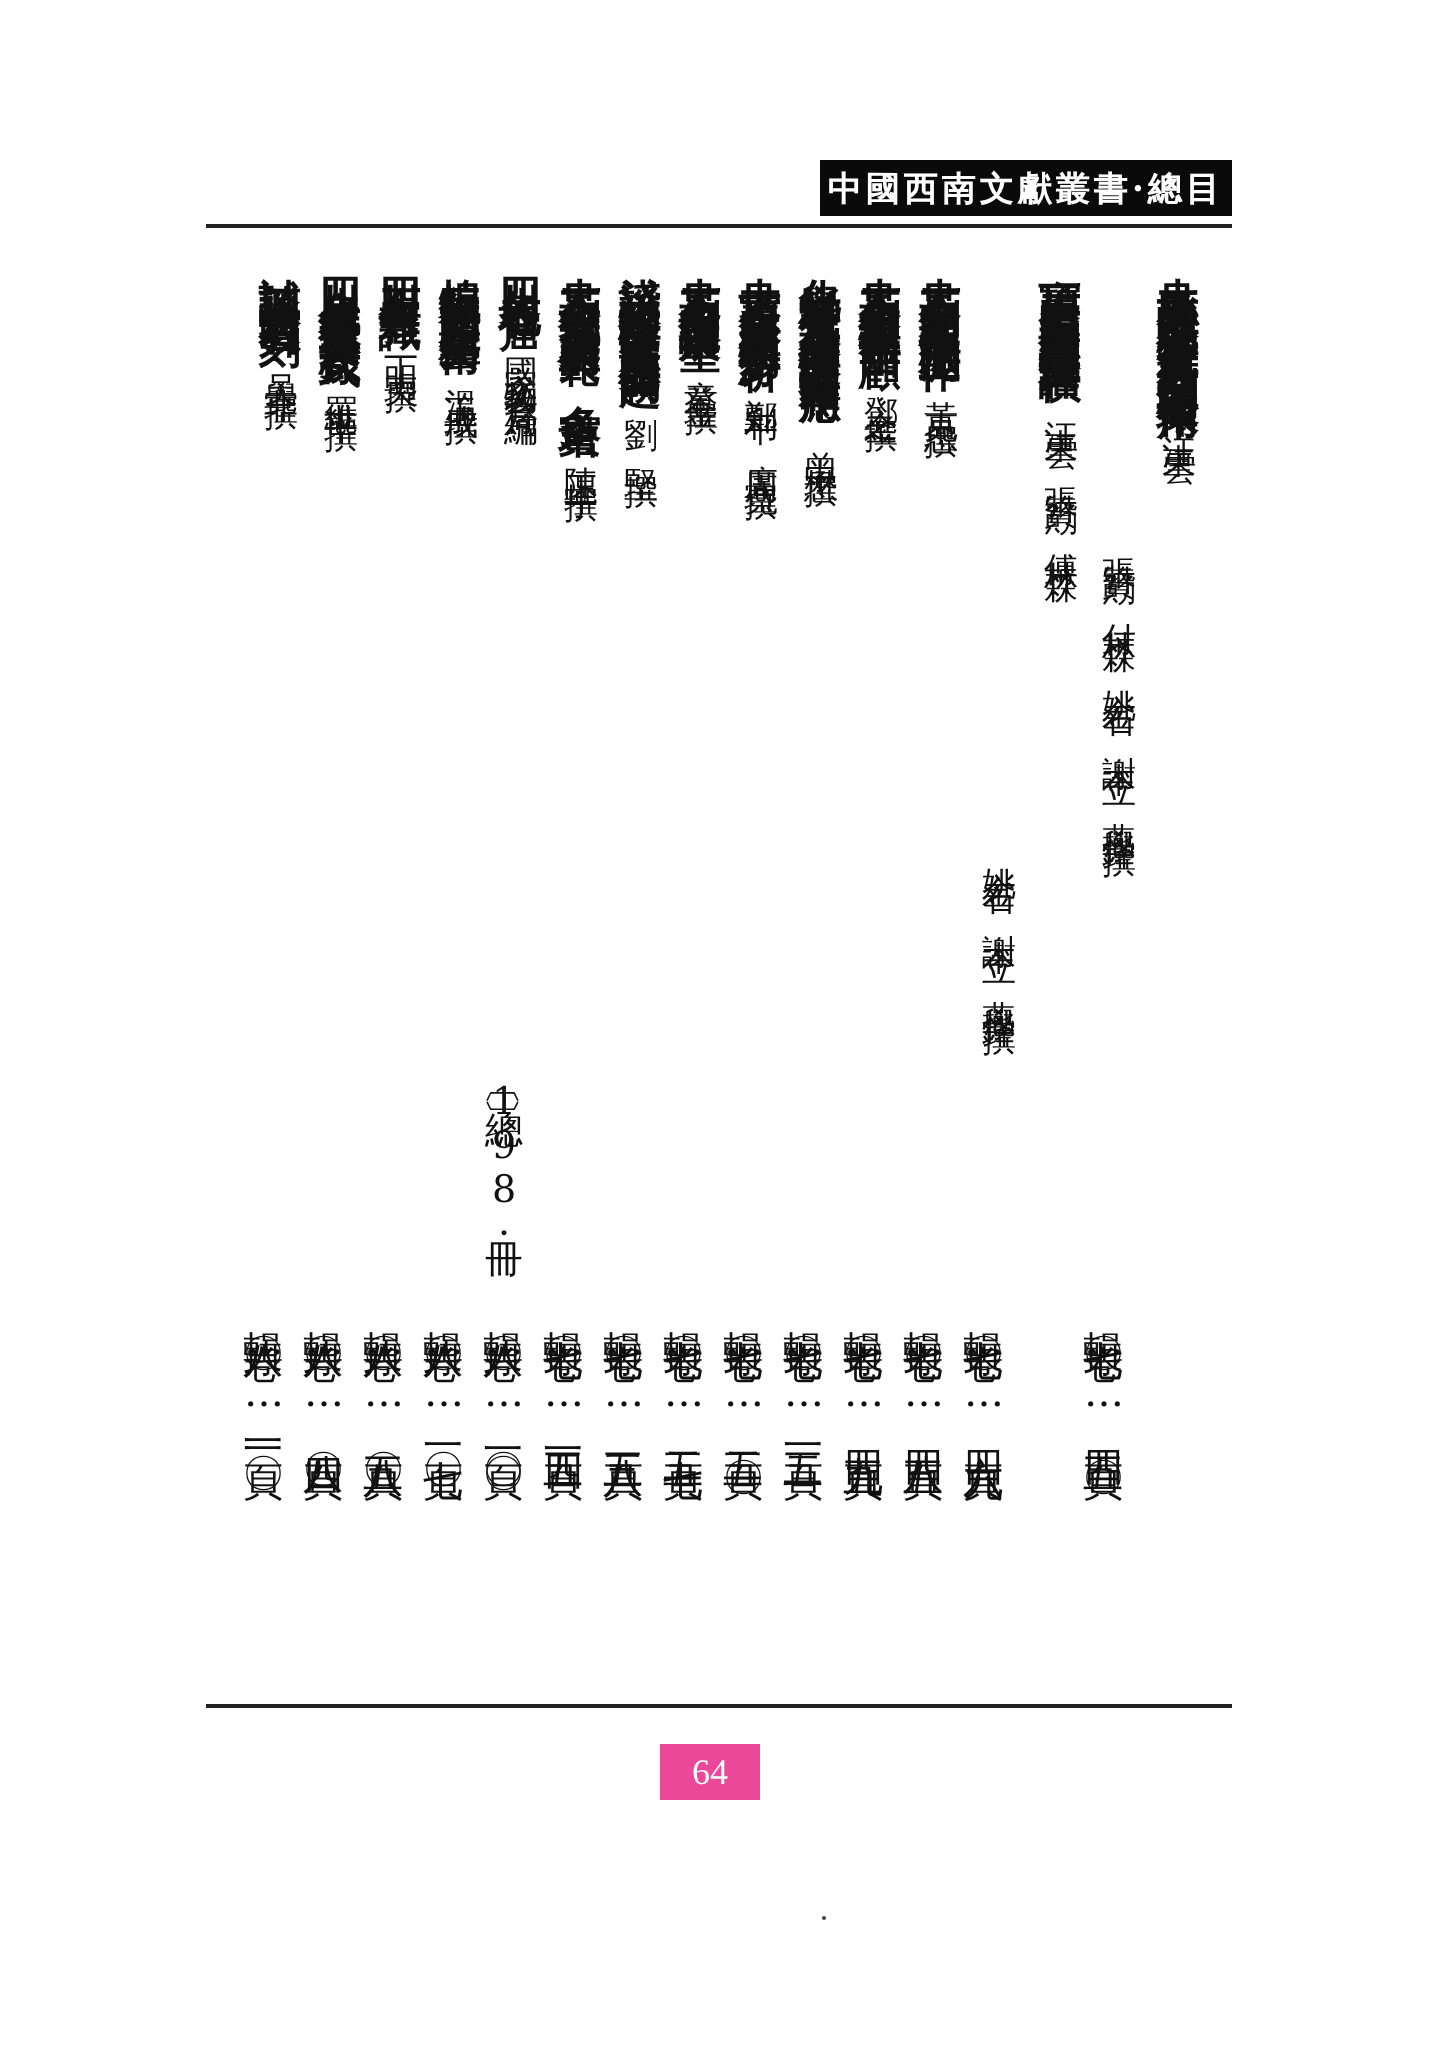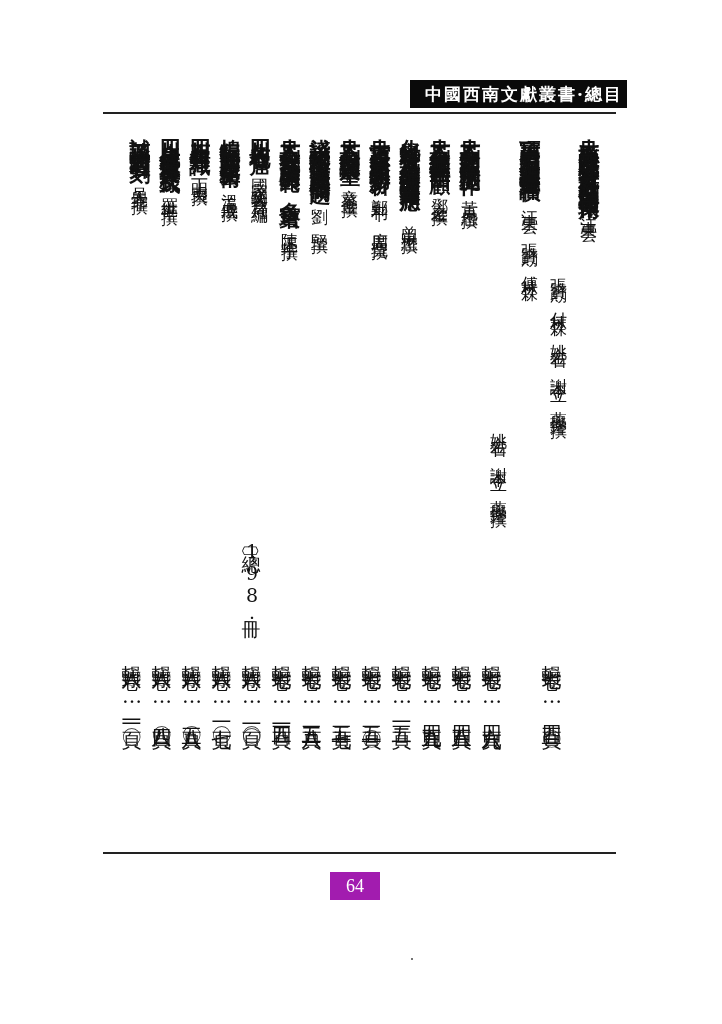--- a/index.html
+++ b/index.html
@@ -1,35 +1,35 @@
 <!DOCTYPE html>
 <html><head>
 <meta charset="utf-8">
 <style>
   html, body { margin: 0; padding: 0; background: #ffffff; }
   body { width: 722px; height: 1024px; position: relative; overflow: hidden;
          font-family: "DejaVu Serif", "Liberation Serif", serif; color: #111; }
   .header-box { position: absolute; left: 410px; top: 80px; width: 206px; height: 28px;
                 background: #0a0a0a; color: #fff; display: flex; align-items: center;
-                justify-content: center; font-size: 17px; letter-spacing: 2px; font-weight: bold; padding-left: 11px; }
+                justify-content: center; font-size: 17px; letter-spacing: 2px; font-weight: bold; }
   .rule { position: absolute; left: 103px; width: 513px; height: 2px; background: #222; }
   .rule.top { top: 112px; }
   .rule.bottom { top: 852px; }
   .col { position: absolute; writing-mode: vertical-rl; text-orientation: upright;
          white-space: nowrap; line-height: 1; }
   .title { font-family: "DejaVu Sans", "Liberation Sans", sans-serif; font-weight: bold;
            font-size: 21px; letter-spacing: 2.8px; }
   .author { font-family: "DejaVu Serif", "Liberation Serif", serif; font-size: 17px;
             letter-spacing: 4px; }
   .ref { font-family: "DejaVu Serif", "Liberation Serif", serif; font-size: 20px;
          position: absolute; top: 650px; writing-mode: vertical-rl; text-orientation: upright;
          line-height: 1; letter-spacing: 2px; white-space: nowrap; }
   .gap { display: inline-block; height: 18px; }
   .pagenum { position: absolute; left: 330px; top: 872px; width: 50px; height: 28px;
-             background: #a21caf; color: #fff; font-size: 18px; display: flex;
+             background: #ec4899; color: #fff; font-size: 18px; display: flex;
              align-items: center; justify-content: center;
              font-family: "Liberation Serif", serif; }
   .tiny-dot { position: absolute; width: 2px; height: 2px; background: #444; border-radius: 50%; }
 </style>
 </head>
 <body>
 
 <div class="header-box">中國西南文獻叢書·總目</div>
 <div class="rule top"></div>
 <div class="rule bottom"></div>

